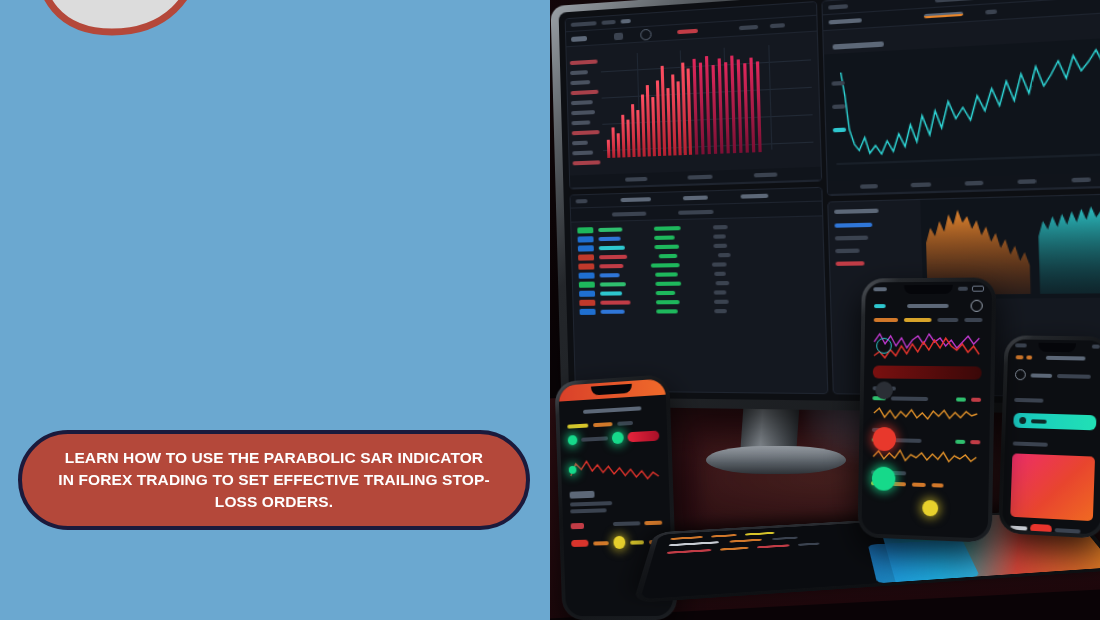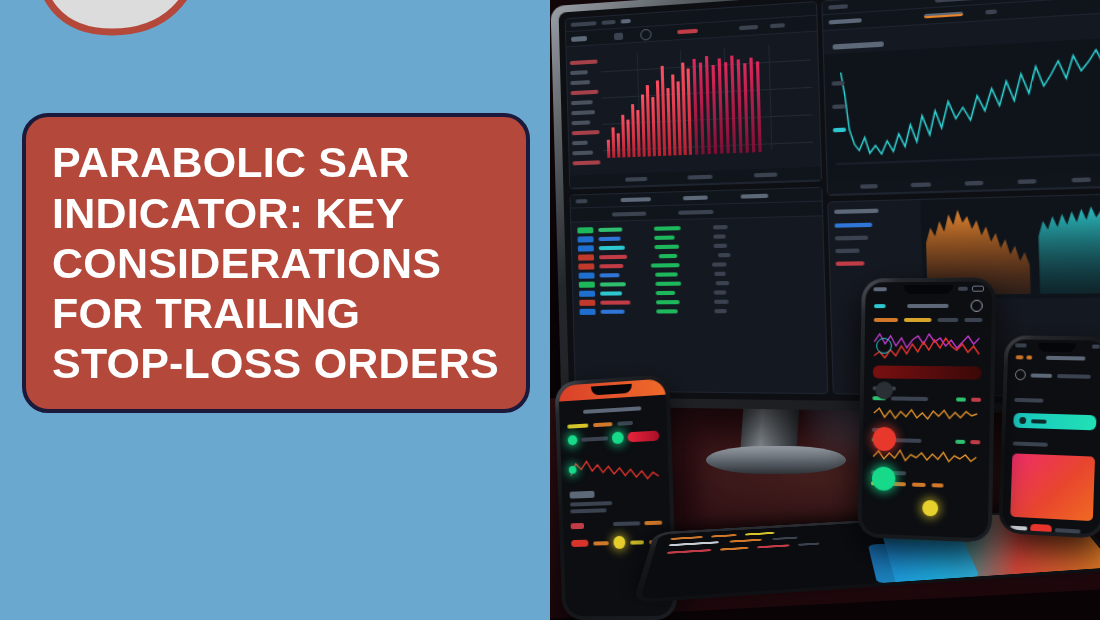--- a/index.html
+++ b/index.html
@@ -686,19 +686,19 @@
     <path d="M18,28 C10,-16 38,-44 96,-44 C154,-44 186,-18 182,30
              C179,72 150,106 96,106 C42,106 24,72 18,28 Z
              M52,26 C50,-2 66,-18 96,-18 C128,-18 146,-2 144,26
              C142,54 126,70 96,70 C66,70 54,54 52,26 Z" fill="#dcdcdc" fill-rule="evenodd"></path>
     <path d="M18,28 C10,-16 38,-44 96,-44 C154,-44 186,-18 182,30
              C179,72 150,106 96,106 C42,106 24,72 18,28 Z" fill="none" stroke="#b4483a" stroke-width="7" stroke-linejoin="round"></path>
     <path d="M52,26 C50,-2 66,-18 96,-18 C128,-18 146,-2 144,26
              C142,54 126,70 96,70 C66,70 54,54 52,26 Z" fill="none" stroke="#b4483a" stroke-width="7" stroke-linejoin="round"></path>
   </svg>
 
-  <div class="title-card">
-    <div class="title-text">PARABOLIC SAR INDICATOR: KEY CONSIDERATIONS FOR TRAILING STOP-LOSS ORDERS</div>
+
+  <div class="subtitle-pill">
+    <div class="subtitle-text">LEARN HOW TO USE THE PARABOLIC SAR INDICATOR IN FOREX TRADING TO SET EFFECTIVE TRAILING STOP-LOSS ORDERS.</div>
   </div>
 
 
-
 </div>
 
 </body></html>

